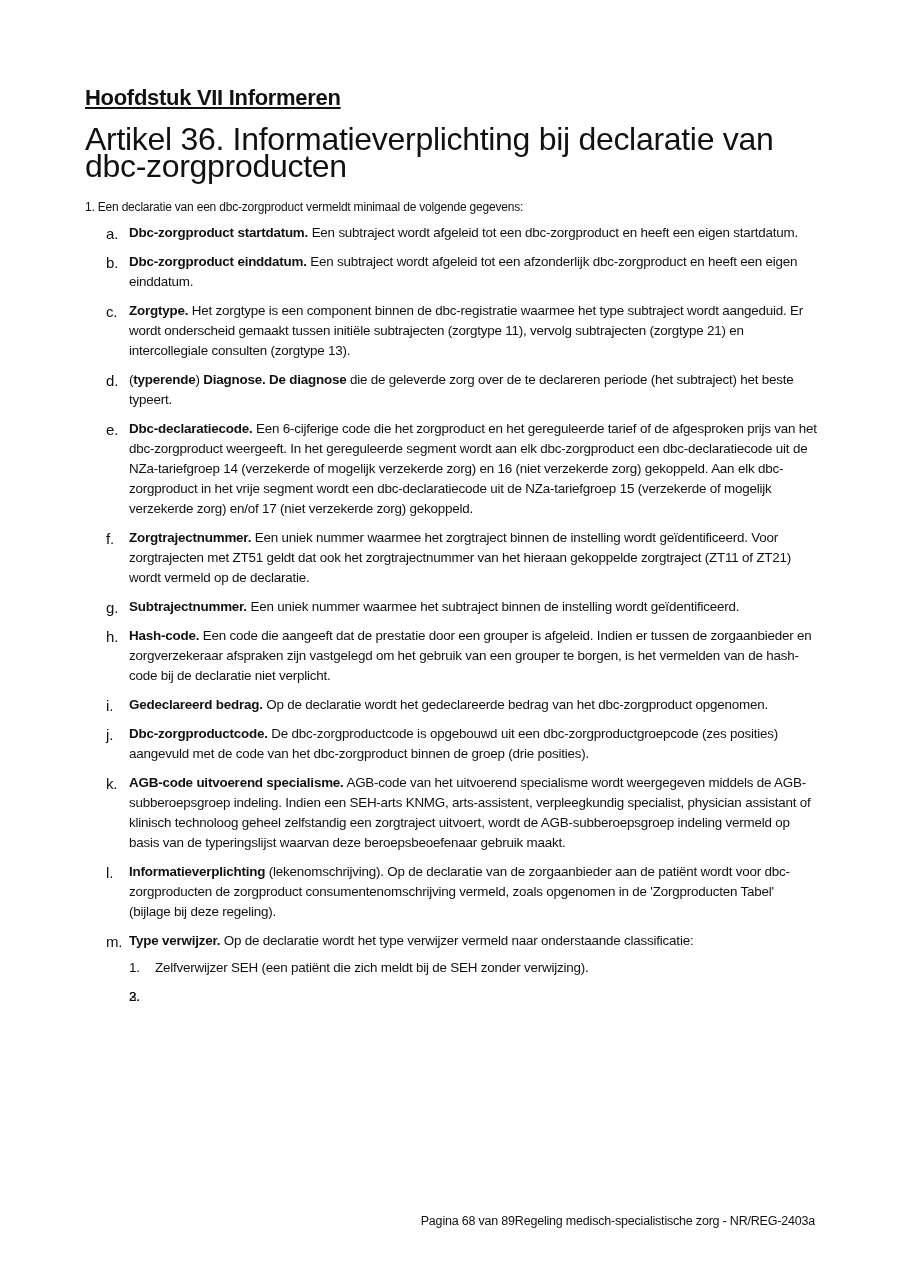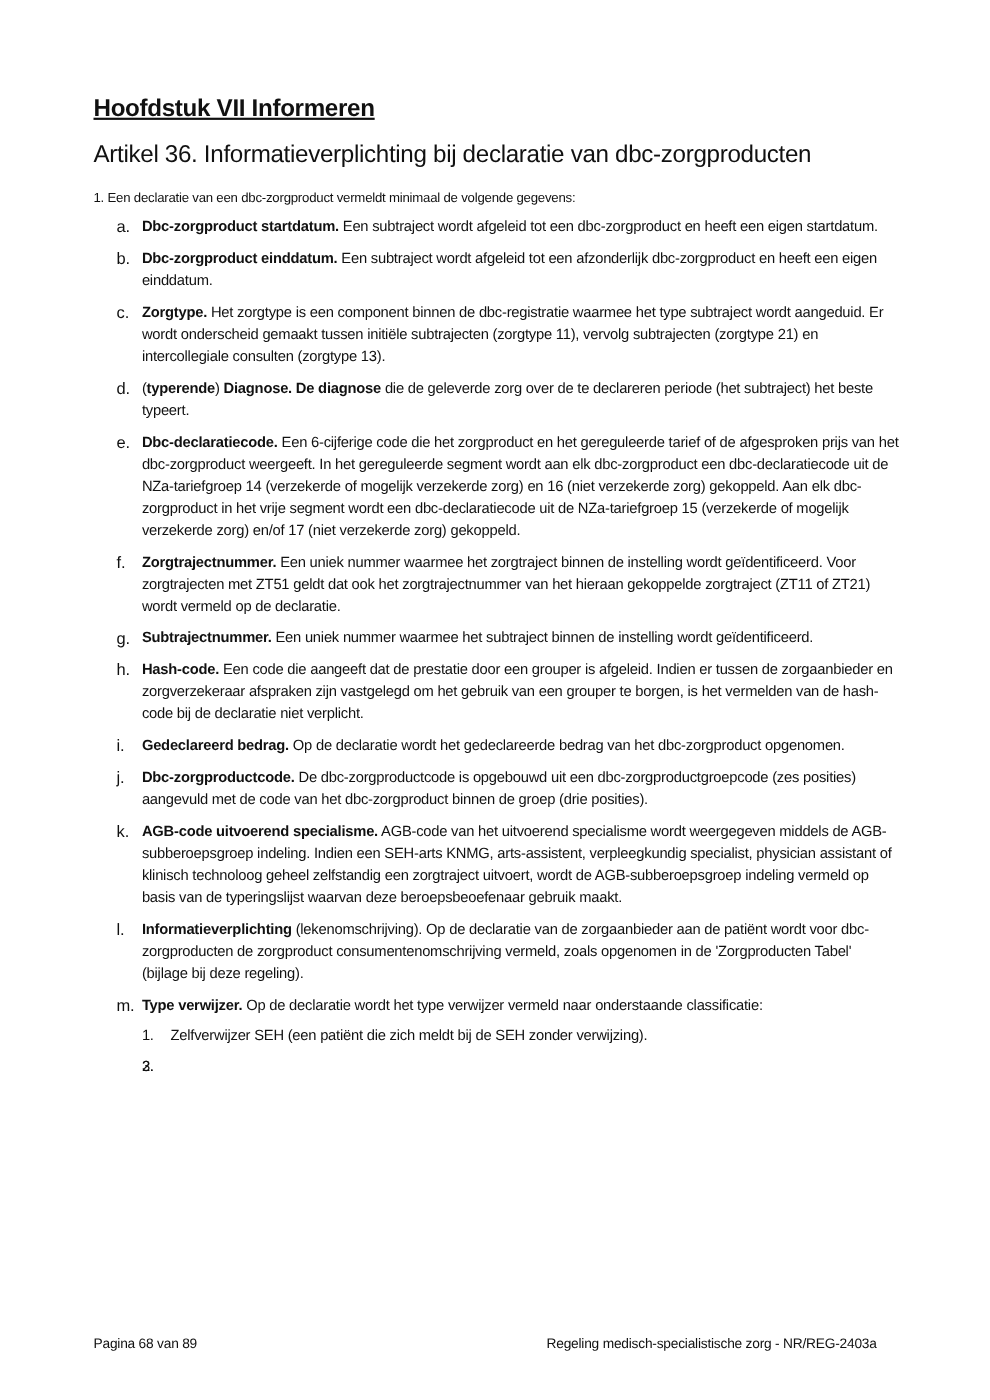--- a/index.html
+++ b/index.html
@@ -7,39 +7,39 @@
     width: 900px; height: 1273px; position: relative; overflow: hidden;
     font-family: "Liberation Sans", sans-serif; color: #111;
   }
   .page { position: absolute; left: 85px; top: 84px; width: 732px; }
   h1 {
     font-size: 22px; font-weight: bold; margin: 0 0 14px 0; line-height: 28px;
     letter-spacing: -0.3px;
     text-decoration: underline;
   }
   h2 {
-    font-size: 22px; font-weight: normal; margin: 0 0 17px 0; line-height: 27px;
+    font-size: 32px; font-weight: normal; margin: 0 0 17px 0; line-height: 27px;
     letter-spacing: -0.3px;
   }
   .intro { font-size: 12px; line-height: 20px; margin: 0 0 6px 0; letter-spacing: -0.2px; }
   ol.alpha { list-style: none; margin: 0; padding: 0; }
   ol.alpha > li {
     position: relative; padding-left: 44px; font-size: 13.4px; line-height: 20px;
     margin-bottom: 9px; letter-spacing: -0.2px;
   }
   .marker {
     position: absolute; left: 21px; top: 1px; font-size: 15px;
   }
   .term { font-weight: bold; }
   ol.num { list-style: none; margin: 7px 0 0 0; padding: 0; }
   ol.num > li { position: relative; padding-left: 26px; margin-bottom: 9px; }
   ol.num .nmarker { position: absolute; left: 0; top: 0; }
   .footer {
-    position: absolute; left: 85px; right: 103px; top: 1214px;
-    font-size: 12.5px; display: flex; justify-content: space-between; letter-spacing: -0.2px;
+    position: absolute; left: 85px; right: 85px; top: 1214px;
+    font-size: 12.5px; display: flex; justify-content: flex-end; letter-spacing: -0.2px;
   }
 </style>
 </head>
 <body>
 
 <div class="page">
   <h1>Hoofdstuk VII Informeren</h1>
   <h2>Artikel 36. Informatieverplichting bij declaratie van dbc-zorgproducten</h2>
   <p class="intro">1. Een declaratie van een dbc-zorgproduct vermeldt minimaal de volgende gegevens:</p>
   <ol class="alpha" id="alpha-list">

